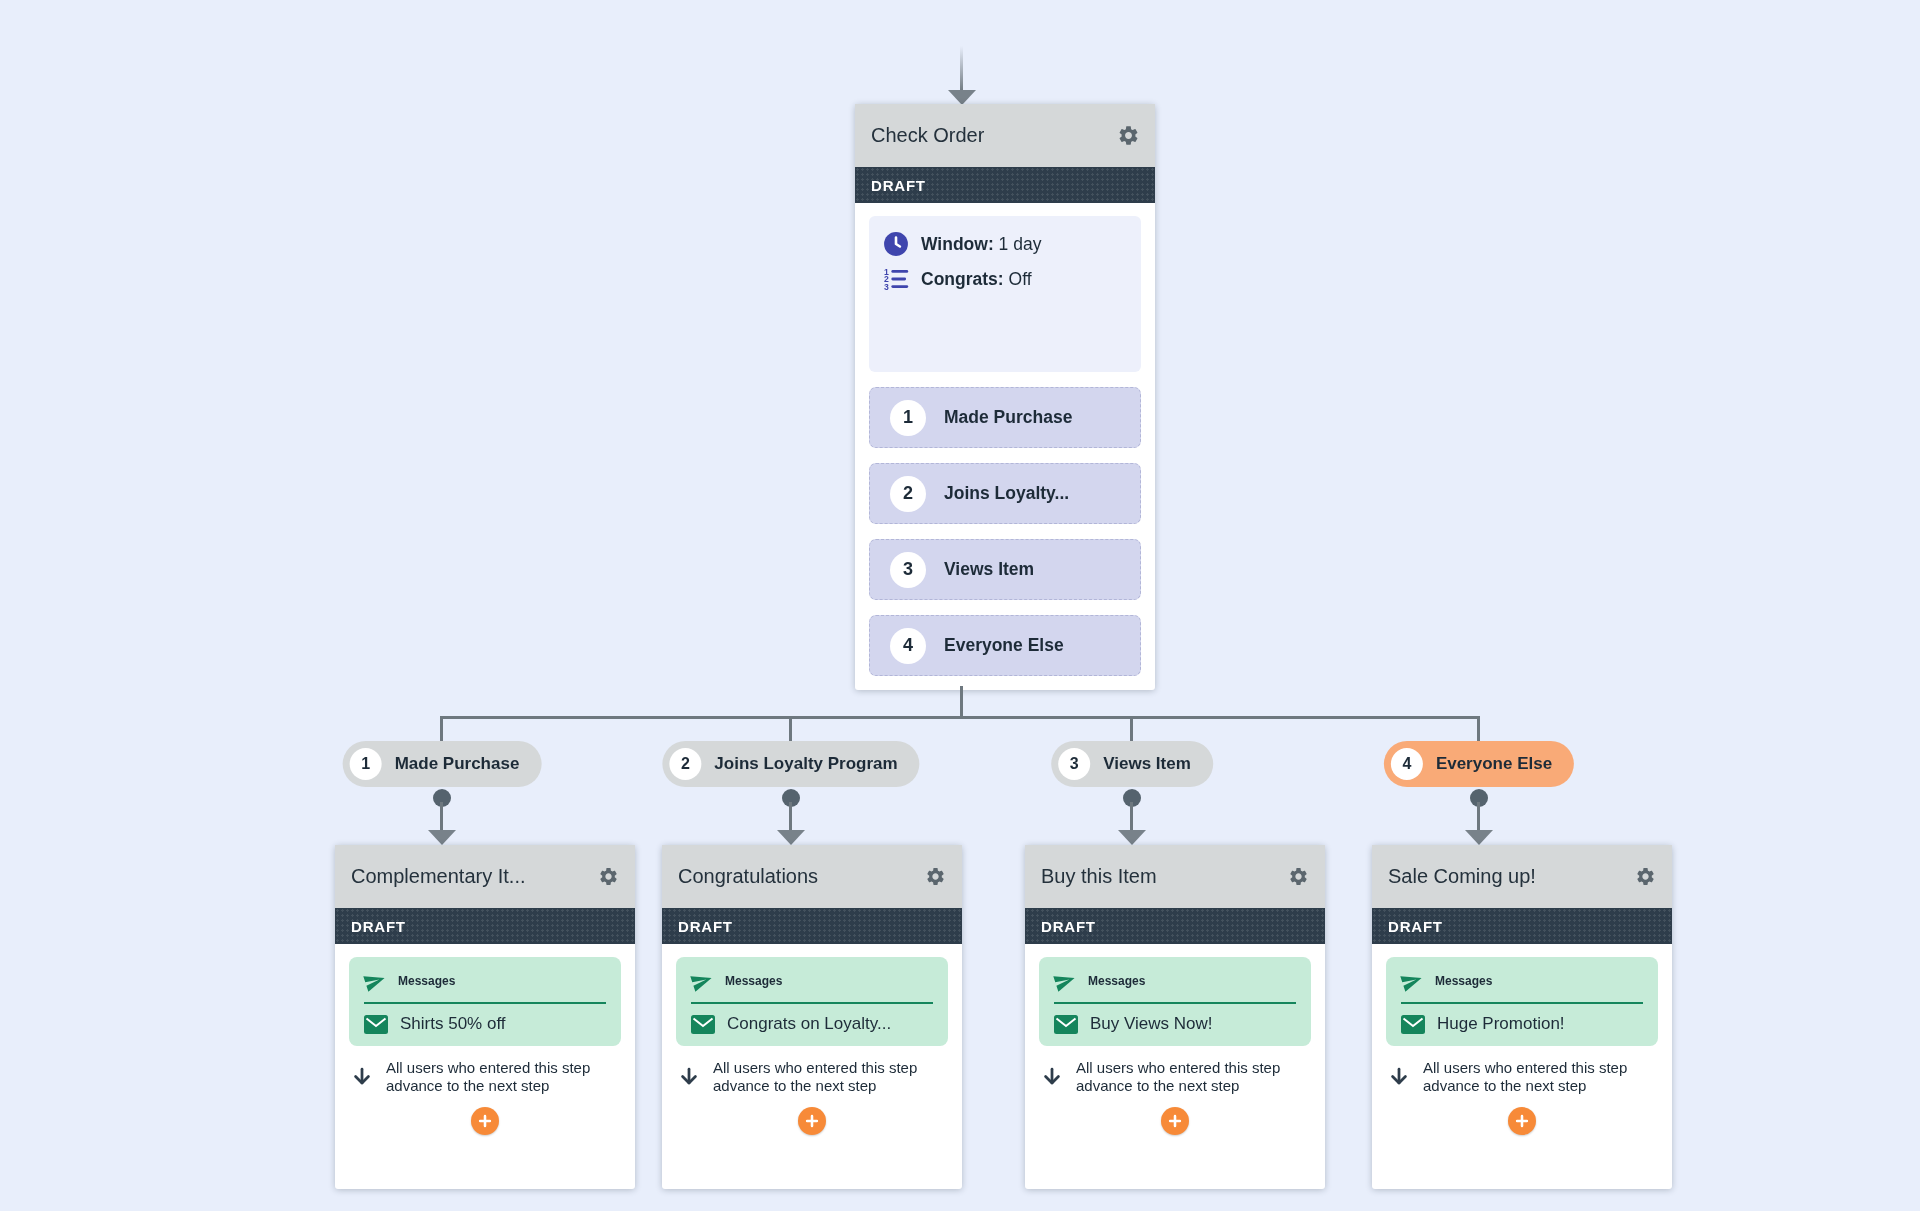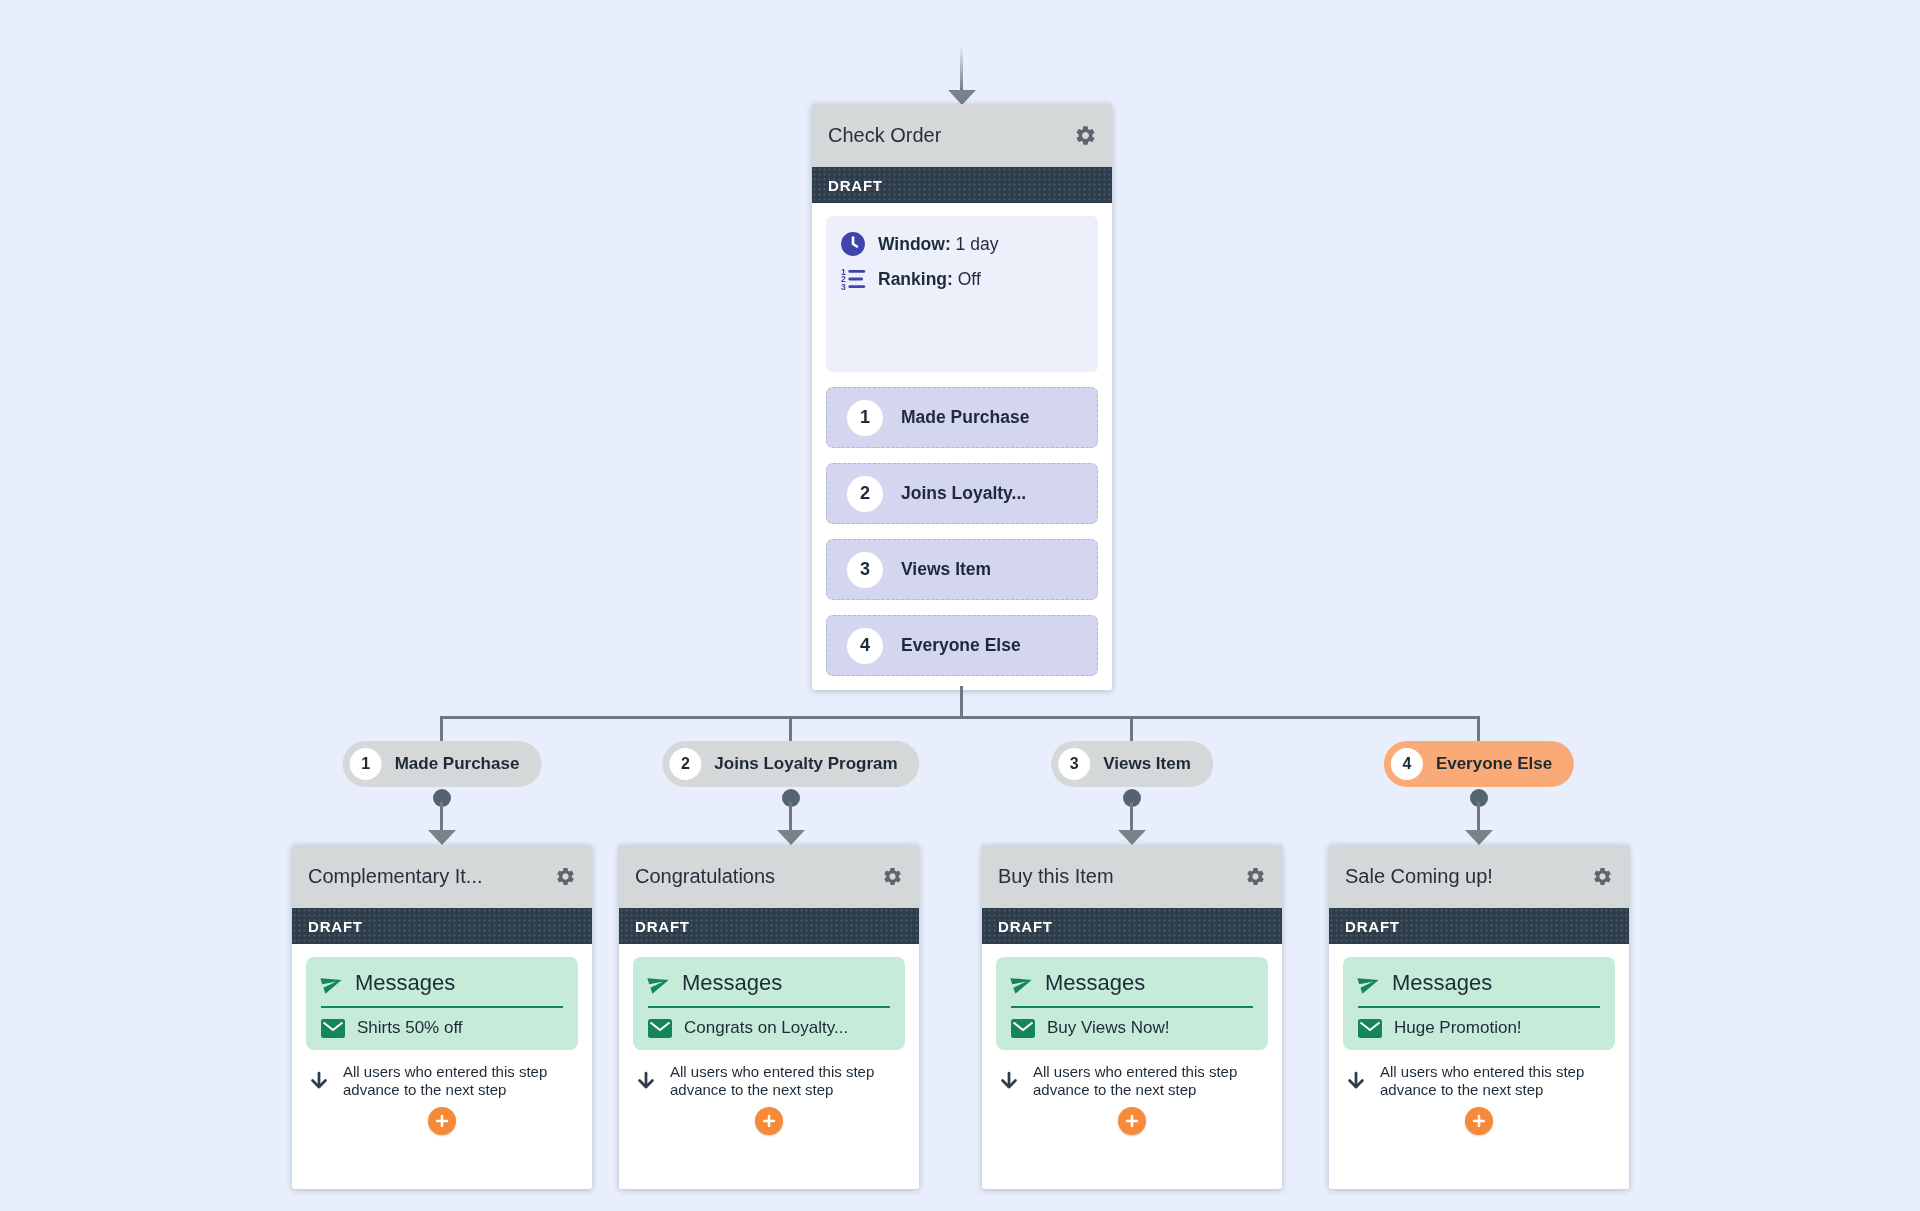--- a/index.html
+++ b/index.html
@@ -15,21 +15,21 @@
   .v-line { position:absolute; width:3px; background:#6e787f; }
   .fade-line { background:linear-gradient(to bottom, rgba(110,120,127,0), #6e787f); }
   .h-line { position:absolute; height:3px; background:#6e787f; }
   .arrow-down { position:absolute; width:0; height:0;
     border-left:14px solid transparent; border-right:14px solid transparent;
     border-top:15px solid #78828a; }
   .dot { position:absolute; width:18px; height:18px; border-radius:50%; background:#55636e; }
 
   
   .node { position:absolute; background:#fff; border-radius:3px;
-    box-shadow:0 1px 6px rgba(25,39,52,.25); }
+    box-shadow:0 1px 6px rgba(25,39,52,.25);margin-left:43px; }
   .node-header { height:63px; background:#d5d8d9; display:flex; align-items:center;
     justify-content:space-between; padding:0 15px 0 16px; }
   .node-title { font-size:20px; color:#24313c; white-space:nowrap; overflow:hidden;
     text-overflow:ellipsis; }
   .gear-btn { width:24px; height:24px; padding:0; border:none; background:transparent;
     cursor:pointer; display:flex; align-items:center; justify-content:center; flex:0 0 auto; }
   .status-bar { height:36px; background:#2e3d4b;
     background-image:radial-gradient(rgba(255,255,255,.10) 1px, transparent 1.3px);
     background-size:5px 5px;
     color:#fff; display:flex; align-items:center; padding:0 16px;
@@ -55,21 +55,21 @@
     padding:0 22px 0 7px; cursor:pointer; white-space:nowrap; }
   .pill.highlight { background:#f9aa77; }
   .pill-num { width:32px; height:32px; border-radius:50%; background:#fff; flex:0 0 32px;
     display:flex; align-items:center; justify-content:center; font-weight:bold; font-size:16px; }
   .pill-label { font-weight:bold; font-size:17px; }
 
   
   .msg-node { top:845px; width:300px; height:344px; }
   .msg-body { padding:13px 14px; position:relative; height:171px; }
   .messages-panel { background:#c6ebd8; border-radius:8px; padding:13px 15px 12px; cursor:pointer; }
-  .messages-head { display:flex; align-items:center; gap:12px; font-weight:normal; font-size:22px; }
+  .messages-head { display:flex; align-items:center; gap:12px; font-weight:bold; font-size:12px; }
   .messages-divider { border:none; border-top:2px solid #15855c; margin:10px 0; }
   .message-row { display:flex; align-items:center; gap:12px; font-size:17px; }
   .advance-row { display:flex; gap:11px; margin-top:13px; padding-left:2px; align-items:flex-start; }
   .advance-icon-wrap { width:24px; flex:0 0 24px; margin-top:7px; }
   .advance-note { font-size:15px; line-height:18px; max-width:206px; }
   .plus-btn { position:absolute; left:50%; bottom:-20px; transform:translateX(-50%);
     width:28px; height:28px; border-radius:50%; background:#f78a38; border:none;
     display:flex; align-items:center; justify-content:center; cursor:pointer;
     box-shadow:0 1px 2px rgba(0,0,0,.2); padding:0; }
   svg { display:block; }
@@ -111,21 +111,21 @@
                 <g fill="none" stroke="#3f45ad" stroke-width="2.6" stroke-linecap="round">
                   <line x1="9" y1="5" x2="22" y2="5"></line>
                   <line x1="9" y1="12" x2="20" y2="12"></line>
                   <line x1="9" y1="19" x2="22" y2="19"></line>
                 </g>
                 <text x="1" y="8" font-size="8" font-weight="bold" fill="#3f45ad" font-family="Liberation Sans, sans-serif">1</text>
                 <text x="1" y="15" font-size="8" font-weight="bold" fill="#3f45ad" font-family="Liberation Sans, sans-serif">2</text>
                 <text x="1" y="22" font-size="8" font-weight="bold" fill="#3f45ad" font-family="Liberation Sans, sans-serif">3</text>
               </svg>
           </span>
-          <span class="setting-text"><span class="setting-label">Ranking:</span> <span>Off</span></span>
+          <span class="setting-text"><span class="setting-label">Congrats:</span> <span>Off</span></span>
         </div>
       </div>
 
       <div class="branch-row">
         <span class="branch-num">1</span>
         <span class="branch-label">Made Purchase</span>
       </div>
       <div class="branch-row">
         <span class="branch-num">2</span>
         <span class="branch-label">Joins Loyalty...</span>

